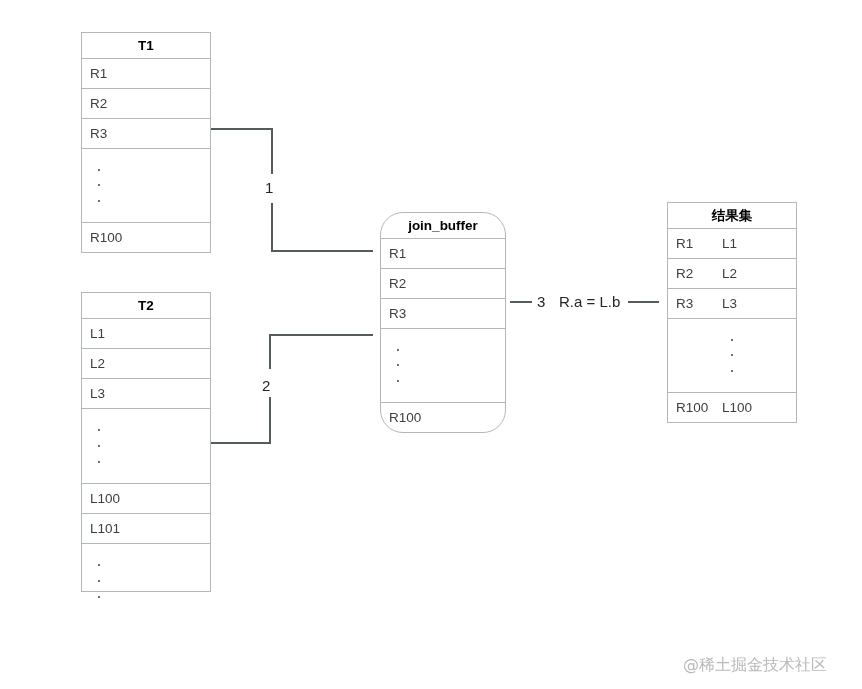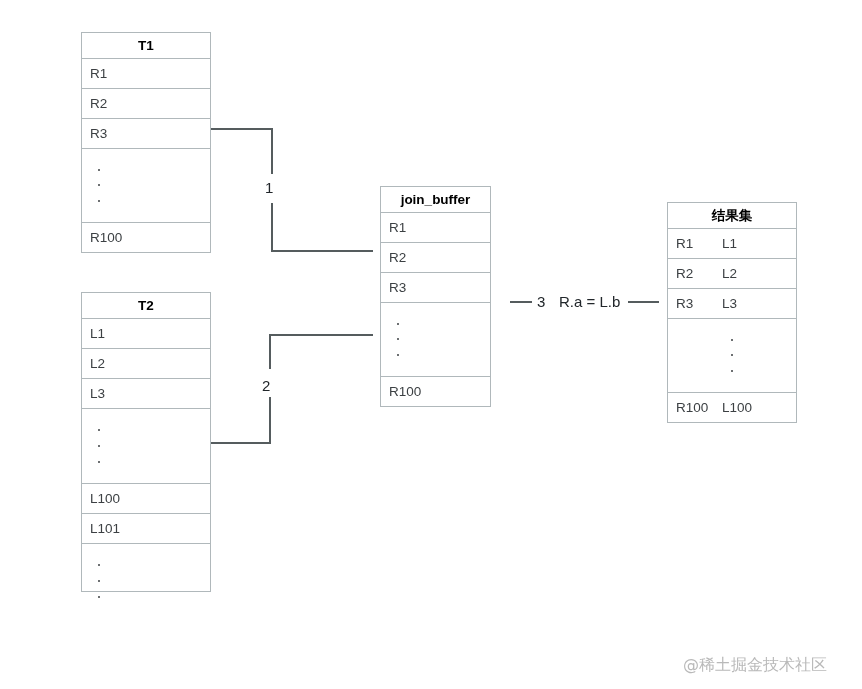--- a/index.html
+++ b/index.html
@@ -183,21 +183,21 @@
     <div class="row data" style="height:30px;">
         <span class="cellB">L101</span>
       </div>
     <div class="row dots" style="height:74px;">
       <span class="dot"></span>
       <span class="dot"></span>
       <span class="dot"></span>
     </div>
   </div>
 
-  <div class="tbl" style="left:380px; top:186px; width:111px; height:221px;">
+  <div class="tbl" style="left:380px; top:212px; width:126px; height:221px;border-radius:23px;">
     <div class="row head" style="height:26px;">join_buffer</div>
     <div class="row data" style="height:30px;">
         <span class="cellB">R1</span>
       </div>
     <div class="row data" style="height:30px;">
         <span class="cellB">R2</span>
       </div>
     <div class="row data" style="height:30px;">
         <span class="cellB">R3</span>
       </div>

